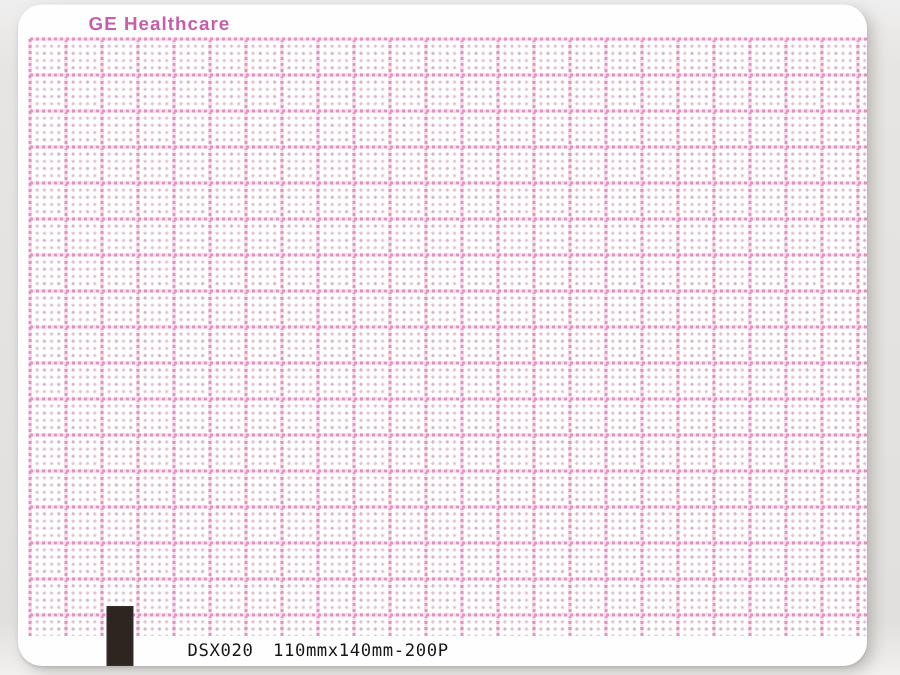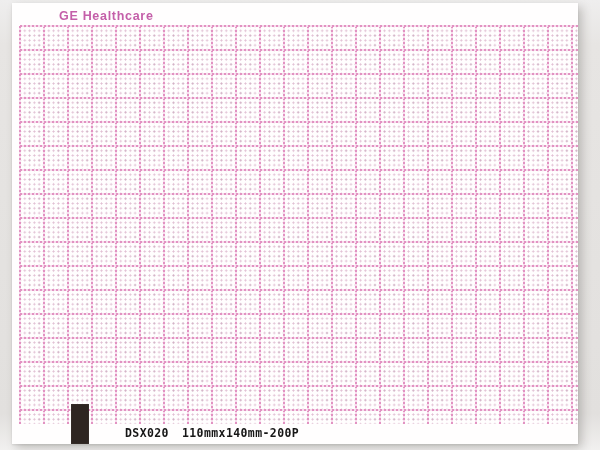--- a/index.html
+++ b/index.html
@@ -9,20 +9,21 @@
     position: relative; overflow: hidden;
   }
   .backdrop {
     position: absolute; inset: 0;
     background: linear-gradient(180deg, #efeeee 0%, #e7e5e3 10%, #e2e0de 92%, #f1f0ef 100%);
   }
   .paper {
     position: absolute; left: 12px; top: 3px; width: 566px; height: 441px;
     background: var(--paper-white, #fffefe);
     box-shadow: 4px 4px 9px rgba(90,85,80,0.30), 0 1px 2px rgba(0,0,0,0.10);
+    border-radius: 16px;
   }
   .logo {
     position: absolute; left: 47px; top: 6px;
     font-size: 12.5px; font-weight: 600; letter-spacing: 0.7px;
     color: var(--logo-pink, #c45fa9);
     white-space: nowrap;
   }
   .grid {
     position: absolute; left: 8px; top: 23px; width: 558px; height: 398px;
     
@@ -44,21 +45,21 @@
       var(--grid-pink, #e292c2) 0 2px, #f7dcec 2px 4px);
   }
   .black-mark {
     position: absolute; left: 59px; top: 401px; width: 18px; height: 40px;
     background: var(--mark-black, #2e2521);
     box-shadow: inset 0 0 2px rgba(255,255,255,0.12);
   }
   .footer-line {
     position: absolute; left: 113px; top: 423px;
     font-family: "DejaVu Sans Mono", monospace;
-    font-size: 11.5px; font-weight: bold; color: #161616;
+    font-size: 11.5px; font-weight: normal; color: #161616;
     letter-spacing: 0.4px; white-space: nowrap;
   }
   .footer-line .gap { display: inline-block; width: 13px; }
 </style>
 </head>
 <body>
 
 <div class="backdrop"></div>
 
 <div class="paper">

